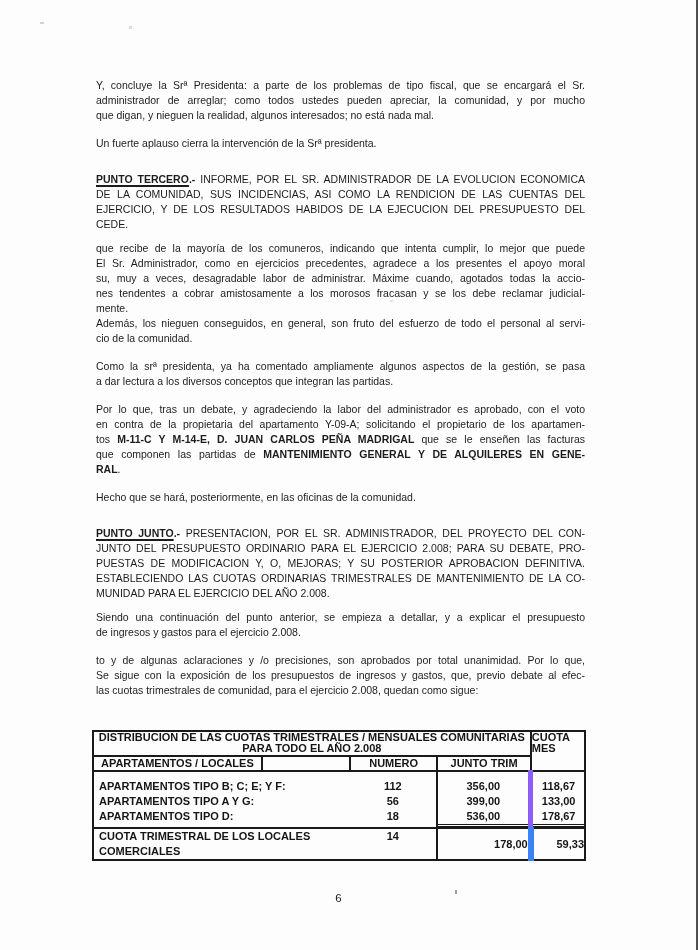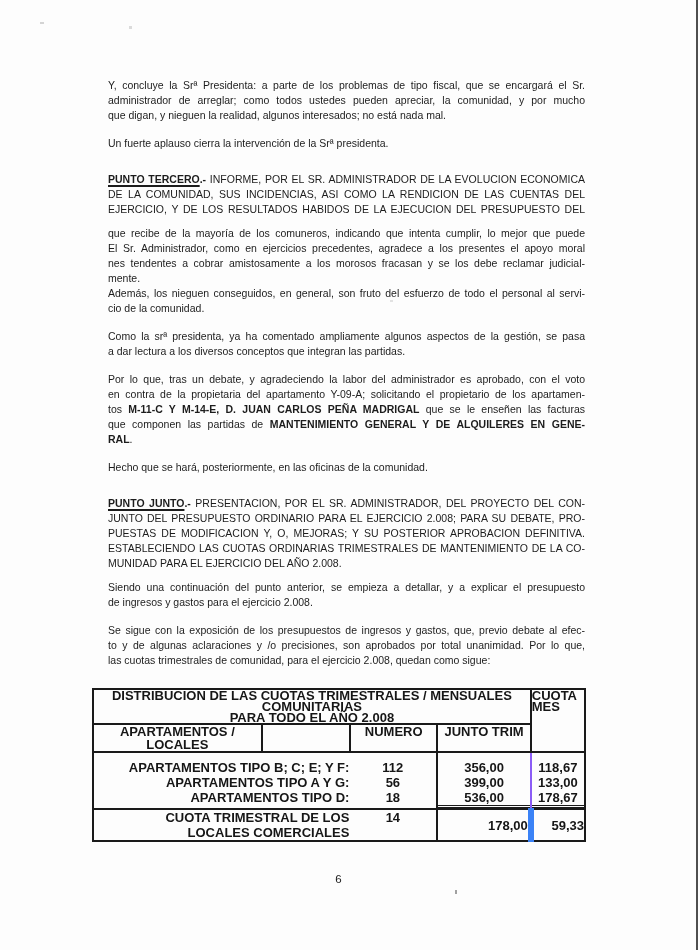--- a/index.html
+++ b/index.html
@@ -7,47 +7,47 @@
     width: 700px; height: 950px; position: relative;
     background: #fdfdfd; overflow: hidden;
     font-family: "Liberation Sans", sans-serif;
     color: #1c1c1c;
   }
   .scan-page { position: absolute; inset: 0; }
   .content {
     position: absolute; left: 92px; top: 78px; width: 493px;
     font-size: 10.5px; line-height: 15px;
   }
-  .para { margin: 0 0 13px 16px; }
+  .para { margin: 0 0 13px 4px; }
   .para.heading { margin-top: 21px; margin-bottom: 9px; }
   .tline { text-align: justify; text-align-last: justify; }
   .tline.end { text-align: left; text-align-last: left; }
   .b { font-weight: bold; }
   .u { font-weight: bold; text-decoration: underline; text-decoration-thickness: 1.5px; text-underline-offset: 2px; }
 
   
   .cuotas {
-    border-collapse: collapse; width: 494px; margin-top: 20px;
-    font-size: 13px; font-weight: bold; color: #161616;
+    border-collapse: collapse; width: 494px; margin-top: 32px;
+    font-size: 11px; font-weight: bold; color: #161616;
     table-layout: fixed;
   }
   .cuotas td { padding: 0; vertical-align: top; }
   .cuotas { border: 2px solid #1a1a1a; }
   .c-title {
     text-align: center; line-height: 11px; padding-top: 2px; height: 23px;
     border-right: 2px solid #1a1a1a; border-bottom: 2px solid #1a1a1a;
   }
   .c-mes { line-height: 11px; padding-top: 3px; border-bottom: 2px solid #1a1a1a; }
   .head-row td { height: 13px; line-height: 13px; text-align: center; border: 2px solid #1a1a1a; }
   .body-row td { height: 55px; border-bottom: 2px solid #1a1a1a; }
   .c-body-left { border-right: 2px solid #1a1a1a; }
-  .c-body-trim { border-right: 2px solid #8b5cf6; border-radius: 21px; }
+  .c-body-trim { border-right: 5px solid #8b5cf6; border-radius: 21px; }
   .bpad { padding-top: 7px; }
   .bline { display: flex; line-height: 15px; }
-  .blabel { flex: 1 1 auto; padding-left: 11px; text-align: right; }
+  .blabel { flex: 1 1 auto; padding-left: 5px; }
   .bnum { flex: 0 0 87px; width: 87px; text-align: center; }
   .val { line-height: 15px; text-align: center; }
   .vals { padding-top: 7px; }
   .sumline { border-top: 3px double #1a1a1a; height: 0; }
   .foot-row td { height: 28px; vertical-align: middle; }
   .c-foot-left { border-right: 2px solid #1a1a1a; }
   .c-foot-trim { border-right: 6px solid #3b82f6; text-align: right; }
   .c-foot-mes { text-align: right; }
 
   .page-number { margin-top: 30px; text-align: center; font-size: 11.5px; }
@@ -73,24 +73,26 @@
           <div class="tline"><span>administrador de arreglar; como todos ustedes pueden apreciar, la comunidad, y por mucho</span></div>
           <div class="tline end"><span>que digan, y nieguen la realidad, algunos interesados; no está nada mal.</span></div>
         </div>
         <div class="para">
           <div class="tline end"><span>Un fuerte aplauso cierra la intervención de la Srª presidenta.</span></div>
         </div>
         <div class="para heading">
           <div class="tline"><span class="u">PUNTO TERCERO</span><span class="b">.-</span><span> INFORME, POR EL SR. ADMINISTRADOR DE LA EVOLUCION ECONOMICA</span></div>
           <div class="tline"><span>DE LA COMUNIDAD, SUS INCIDENCIAS, ASI COMO LA RENDICION DE LAS CUENTAS DEL</span></div>
           <div class="tline"><span>EJERCICIO, Y DE LOS RESULTADOS HABIDOS DE LA EJECUCION DEL PRESUPUESTO DEL</span></div>
+          <div class="tline end"><span>CEDE.</span></div>
         </div>
         <div class="para">
           <div class="tline"><span>que recibe de la mayoría de los comuneros, indicando que intenta cumplir, lo mejor que puede</span></div>
           <div class="tline"><span>El Sr. Administrador, como en ejercicios precedentes, agradece a los presentes el apoyo moral</span></div>
+          <div class="tline"><span>su, muy a veces, desagradable labor de administrar. Máxime cuando, agotados todas la accio-</span></div>
           <div class="tline"><span>nes tendentes a cobrar amistosamente a los morosos fracasan y se los debe reclamar judicial-</span></div>
           <div class="tline end"><span>mente.</span></div>
           <div class="tline"><span>Además, los nieguen conseguidos, en general, son fruto del esfuerzo de todo el personal al servi-</span></div>
           <div class="tline end"><span>cio de la comunidad.</span></div>
         </div>
         <div class="para">
           <div class="tline"><span>Como la srª presidenta, ya ha comentado ampliamente algunos aspectos de la gestión, se pasa</span></div>
           <div class="tline end"><span>a dar lectura a los diversos conceptos que integran las partidas.</span></div>
         </div>
         <div class="para">
@@ -108,22 +110,22 @@
           <div class="tline"><span>JUNTO DEL PRESUPUESTO ORDINARIO PARA EL EJERCICIO 2.008; PARA SU DEBATE, PRO-</span></div>
           <div class="tline"><span>PUESTAS DE MODIFICACION Y, O, MEJORAS; Y SU POSTERIOR APROBACION DEFINITIVA.</span></div>
           <div class="tline"><span>ESTABLECIENDO LAS CUOTAS ORDINARIAS TRIMESTRALES DE MANTENIMIENTO DE LA CO-</span></div>
           <div class="tline end"><span>MUNIDAD PARA EL EJERCICIO DEL AÑO 2.008.</span></div>
         </div>
         <div class="para">
           <div class="tline"><span>Siendo una continuación del punto anterior, se empieza a detallar, y a explicar el presupuesto</span></div>
           <div class="tline end"><span>de ingresos y gastos para el ejercicio 2.008.</span></div>
         </div>
         <div class="para">
+          <div class="tline"><span>to y de algunas aclaraciones y /o precisiones, son aprobados por total unanimidad. Por lo que,</span></div>
           <div class="tline"><span>Se sigue con la exposición de los presupuestos de ingresos y gastos, que, previo debate al efec-</span></div>
-          <div class="tline"><span>to y de algunas aclaraciones y /o precisiones, son aprobados por total unanimidad. Por lo que,</span></div>
           <div class="tline end"><span>las cuotas trimestrales de comunidad, para el ejercicio 2.008, quedan como sigue:</span></div>
         </div>
       </div>
 
     <table class="cuotas">
       <colgroup>
         <col style="width:168px">
           <col style="width:88px">
           <col style="width:87px">
           <col style="width:93px">

